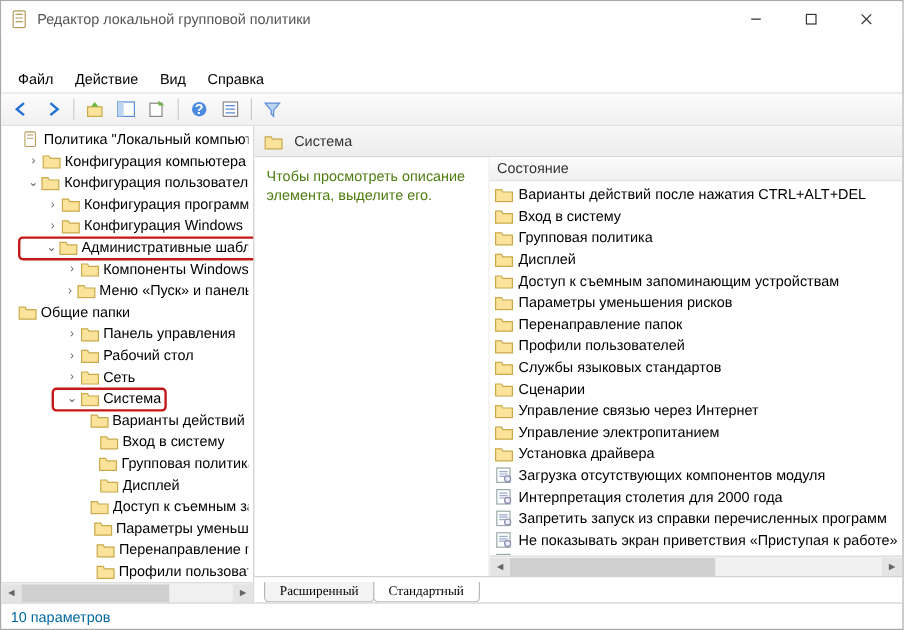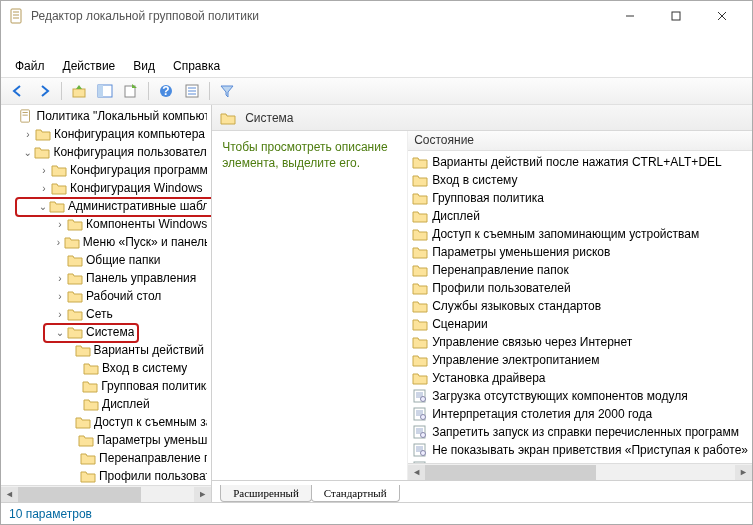--- a/index.html
+++ b/index.html
@@ -193,21 +193,21 @@
             </svg>
             <span class="lbl">Компоненты Windows</span>
           </div>
           <div class="node" style="padding-left: 52px;">
             <span class="twist">›</span>
             <svg class="ficon" viewBox="0 0 16 14">
               <path d="M1 3 h5 l1 2 h8 v8 h-14 z" fill="#fce39b" stroke="#c9a94a"></path>
             </svg>
             <span class="lbl">Меню «Пуск» и панель задач</span>
           </div>
-          <div class="node" style="padding-left: 52px; text-align: center;">
+          <div class="node" style=" text-align: center;">
             <span class="twist"></span>
             <svg class="ficon" viewBox="0 0 16 14">
               <path d="M1 3 h5 l1 2 h8 v8 h-14 z" fill="#fce39b" stroke="#c9a94a"></path>
             </svg>
             <span class="lbl">Общие папки</span>
           </div>
           <div class="node" style="padding-left: 52px;">
             <span class="twist">›</span>
             <svg class="ficon" viewBox="0 0 16 14">
               <path d="M1 3 h5 l1 2 h8 v8 h-14 z" fill="#fce39b" stroke="#c9a94a"></path>

